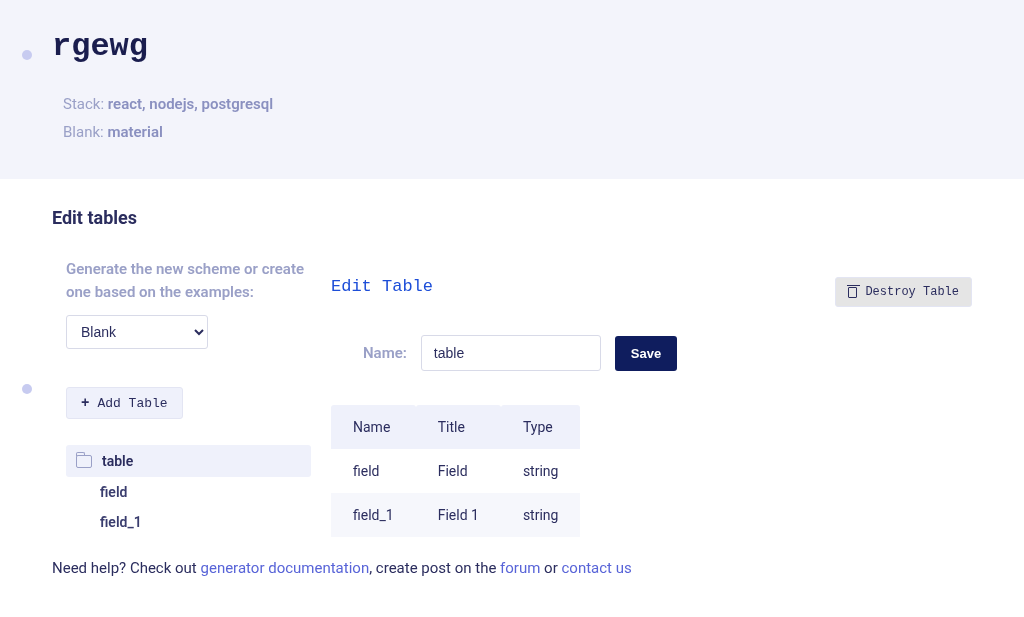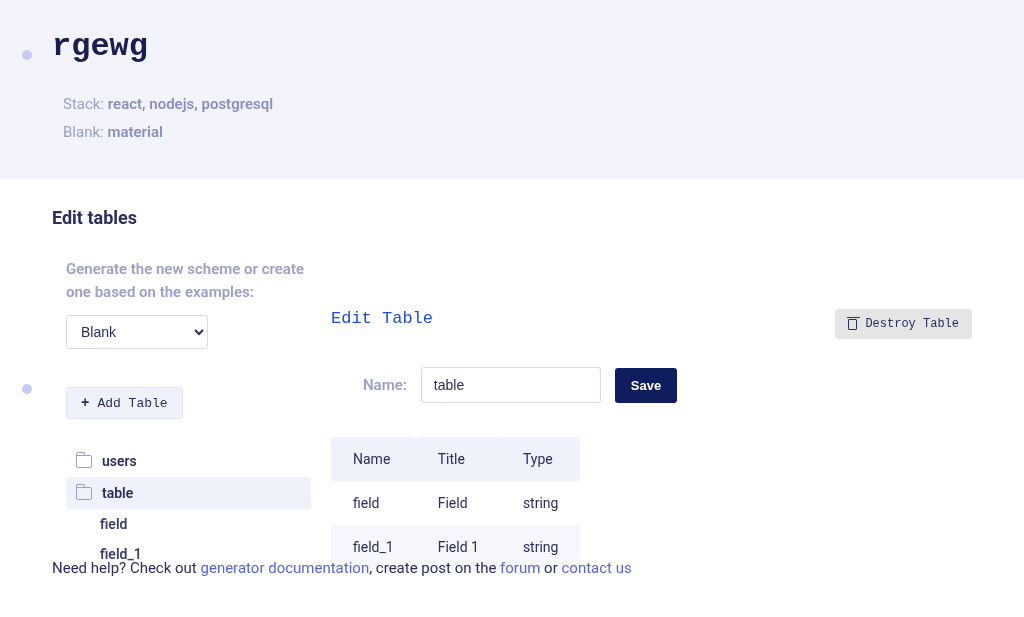--- a/index.html
+++ b/index.html
@@ -287,24 +287,20 @@
       <select class="scheme-select">
         <option>Blank</option>
       </select>
 
       <button class="add-table-btn">
         <span class="plus">+</span>
         <span>Add Table</span>
       </button>
 
       <div class="tree">
-        <div class="tree-item">
-          <span class="folder-icon"></span>
-          <span>users</span>
-        </div>
         <div class="tree-item selected">
           <span class="folder-icon"></span>
           <span>table</span>
         </div>
         <div class="tree-sub">
           <span>field</span>
         </div>
         <div class="tree-sub">
           <span>field_1</span>
         </div>

